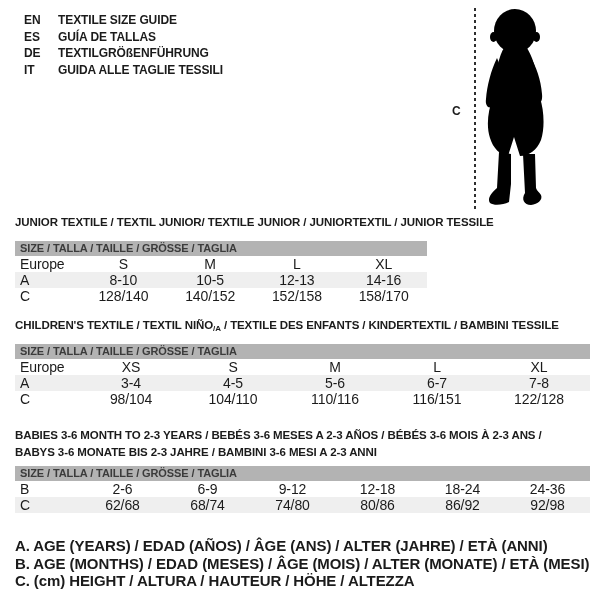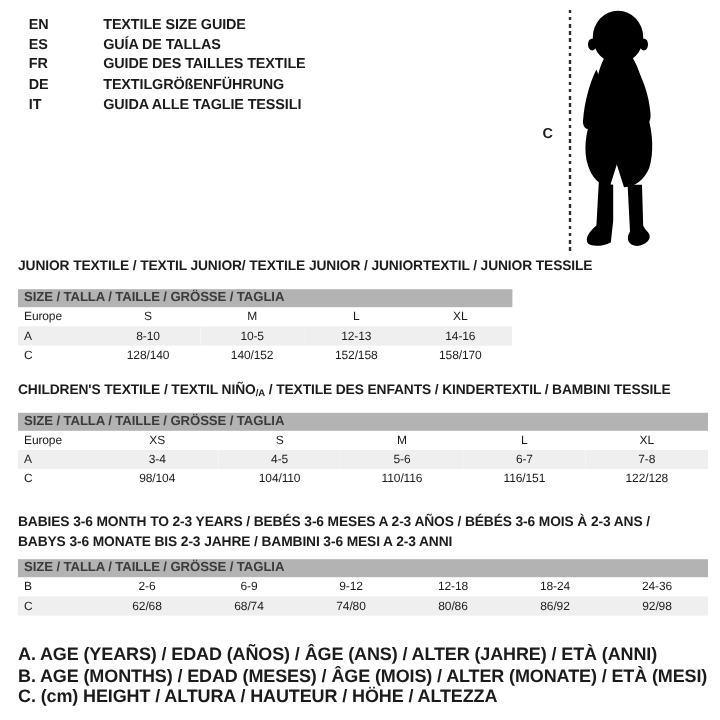--- a/index.html
+++ b/index.html
@@ -10,42 +10,42 @@
     color:#1b1b1b;
     position:relative;
     letter-spacing:-0.1px;
   }
   .abs { position:absolute; }
 
   
   .lang-block { top:12px; left:24px; }
   .lang-row { display:flex; height:16.6px; align-items:center; font-weight:bold; font-size:12px; }
   .lang-code { width:34px; }
-  .lang-label { white-space:nowrap;margin-left:28px; }
+  .lang-label { white-space:nowrap; }
 
   
   .dash-line {
     left:474px; top:8px; width:2px; height:202px;
     background:repeating-linear-gradient(to bottom,#2e2e2e 0 3px,transparent 3px 6px);
   }
   .figure-c { left:452px; top:104px; font-weight:bold; font-size:12px; }
   .baby-svg { left:478px; top:6px; }
 
   
   .section-title { font-weight:bold; font-size:11.5px; white-space:nowrap; }
   .title-sub { font-size:8px; vertical-align:-2px; }
   .size-band {
     background:#b3b3b3; color:#3b3b3b;
     font-weight:bold; font-size:11px;
     height:15px; line-height:15px; padding-left:5px;
     white-space:nowrap;
   }
   table.size-table { border-collapse:collapse; table-layout:fixed; }
   .size-table td {
-    height:16px; font-size:10px; text-align:center;
+    height:16px; font-size:14px; text-align:center;
     white-space:nowrap; overflow:hidden;
   }
   .size-table td:first-child { text-align:left; padding-left:5px; }
   tr.alt td { background:#efefef; }
 
   .tbl-junior   { width:412px; }
   .tbl-children { width:575px; }
   .tbl-babies   { width:575px; }
 
   
@@ -56,24 +56,20 @@
 <body>
 
 <div class="abs lang-block">
   <div class="lang-row">
     <span class="lang-code">EN</span>
     <span class="lang-label">TEXTILE SIZE GUIDE</span>
   </div>
   <div class="lang-row">
     <span class="lang-code">ES</span>
     <span class="lang-label">GUÍA DE TALLAS</span>
-  </div>
-  <div class="lang-row">
-    <span class="lang-code">FR</span>
-    <span class="lang-label">GUIDE DES TAILLES TEXTILE</span>
   </div>
   <div class="lang-row">
     <span class="lang-code">DE</span>
     <span class="lang-label">TEXTILGRÖßENFÜHRUNG</span>
   </div>
   <div class="lang-row">
     <span class="lang-code">IT</span>
     <span class="lang-label">GUIDA ALLE TAGLIE TESSILI</span>
   </div>
 </div>

